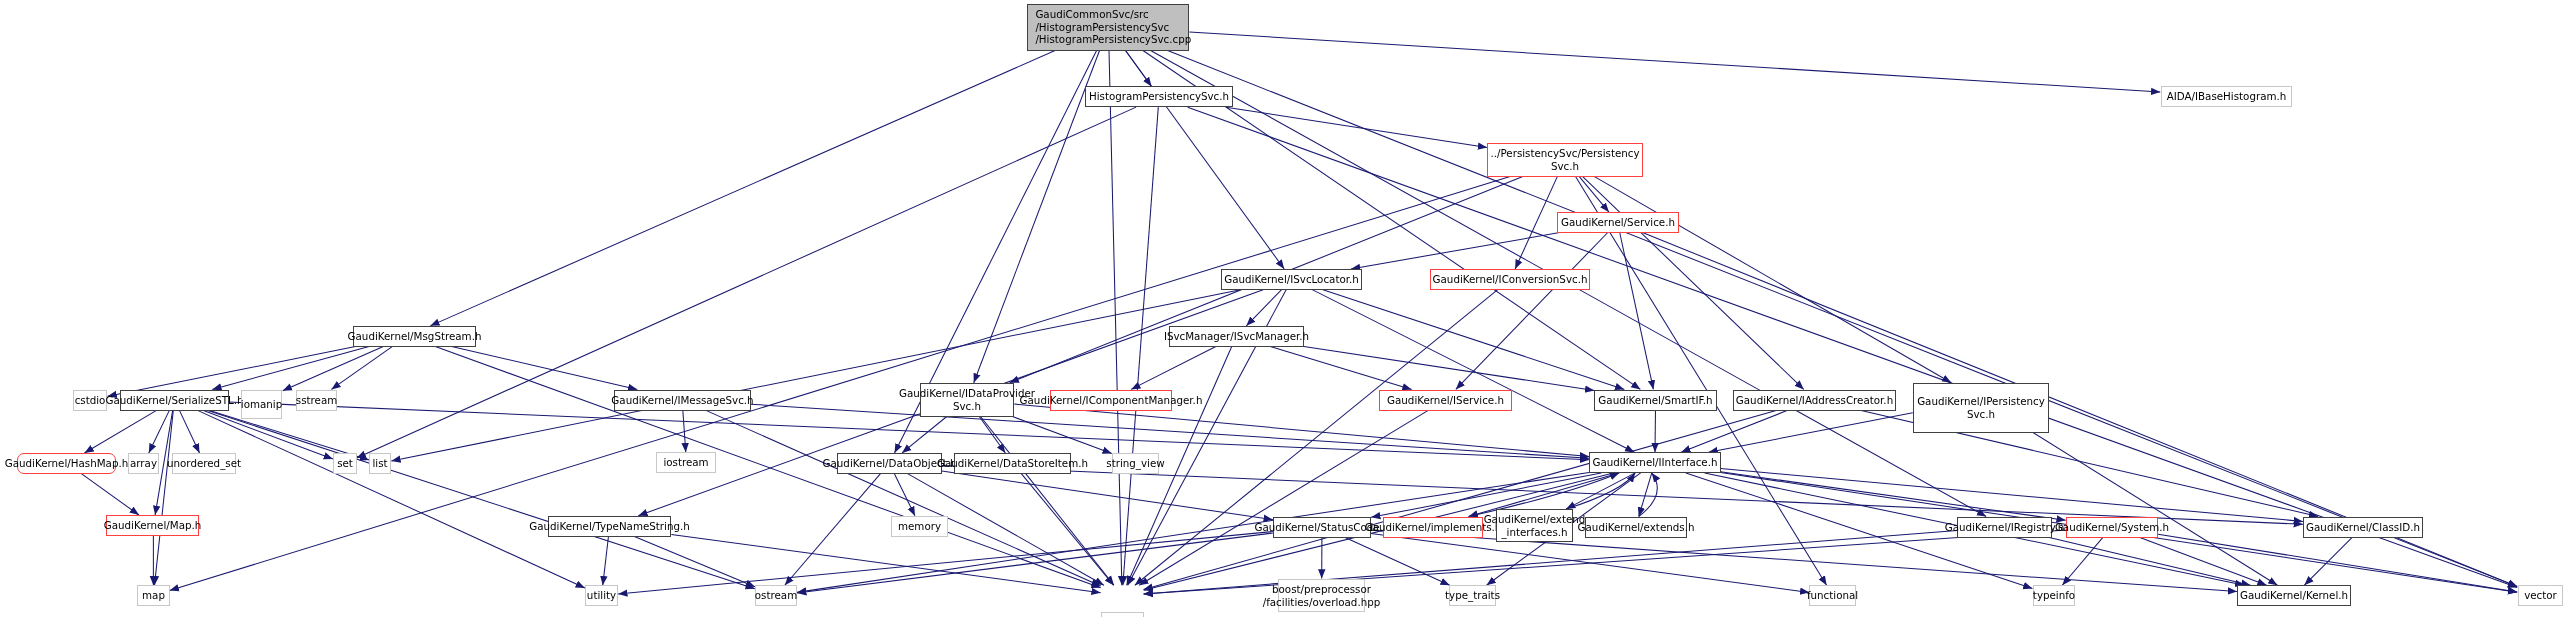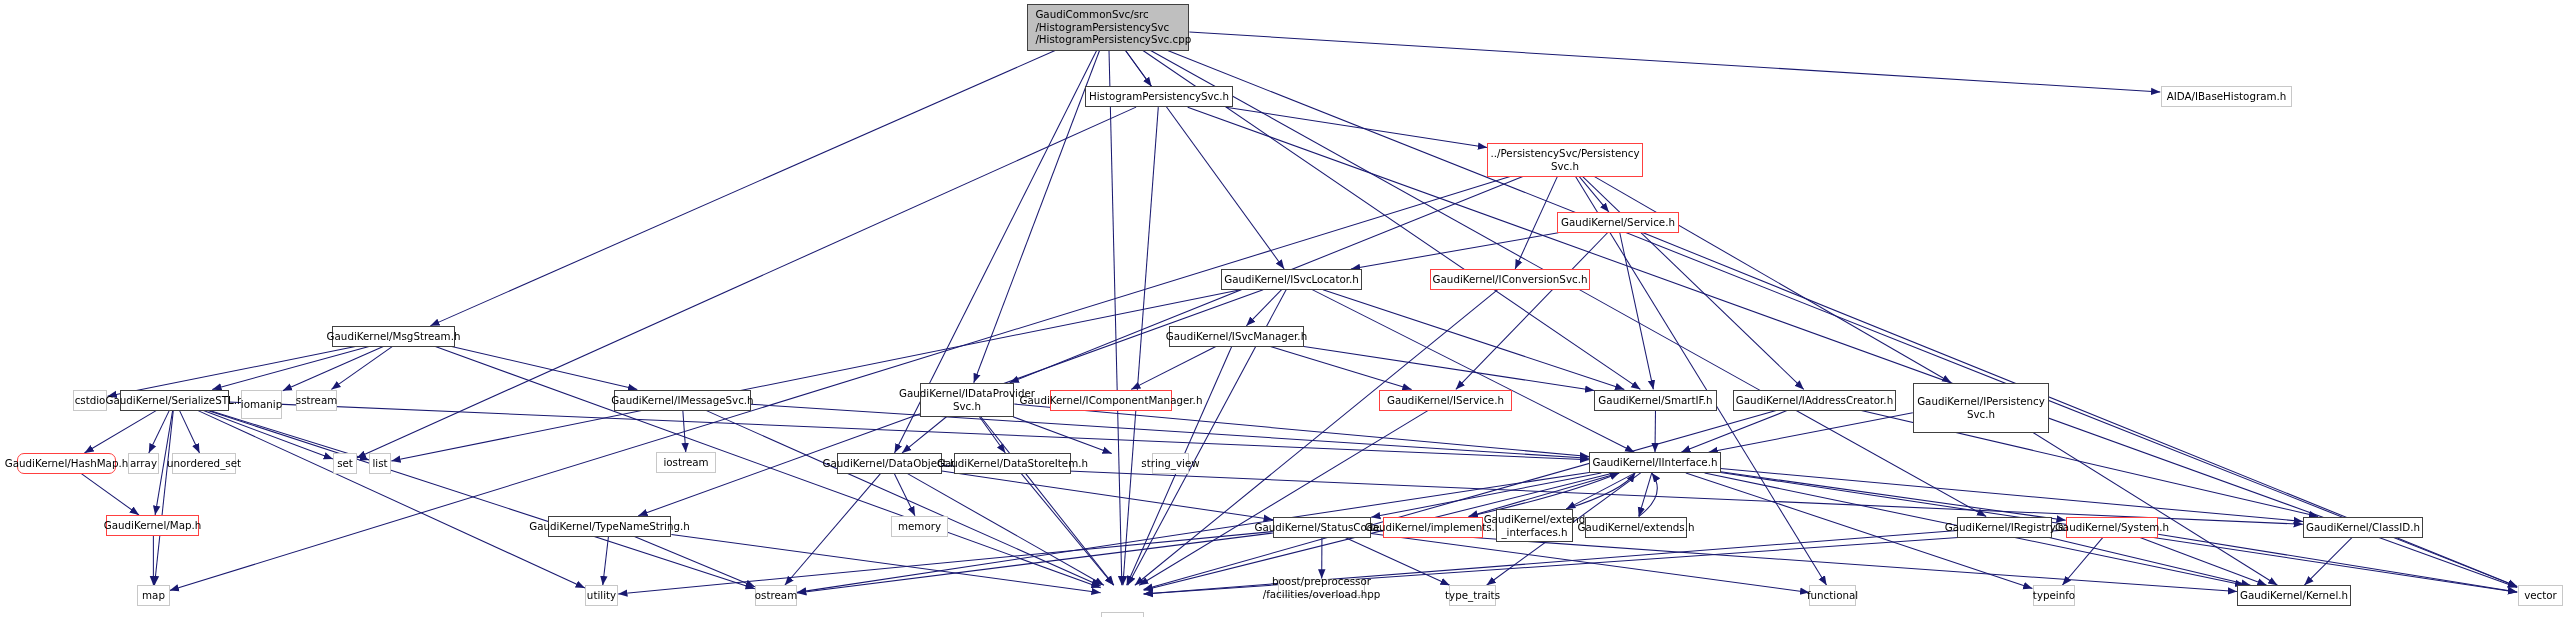--- a/index.html
+++ b/index.html
@@ -138,61 +138,61 @@
 <div class="node root" style="left: 1027px; top: 3.7px; width: 162px; height: 47px;"><span>GaudiCommonSvc/src
 /HistogramPersistencySvc
 /HistogramPersistencySvc.cpp</span></div>
     <div class="node documented" style="left: 1085px; top: 86px; width: 148px; height: 21px;"><span>HistogramPersistencySvc.h</span></div>
     <div class="node external" style="left: 2161px; top: 86px; width: 131px; height: 21px;"><span>AIDA/IBaseHistogram.h</span></div>
     <div class="node truncated" style="left: 1487px; top: 143px; width: 156px; height: 34px;"><span>../PersistencySvc/Persistency
 Svc.h</span></div>
     <div class="node truncated" style="left: 1557px; top: 212px; width: 122px; height: 21px;"><span>GaudiKernel/Service.h</span></div>
     <div class="node documented" style="left: 1221px; top: 269px; width: 141px; height: 21px;"><span>GaudiKernel/ISvcLocator.h</span></div>
     <div class="node truncated" style="left: 1430px; top: 269px; width: 160px; height: 21px;"><span>GaudiKernel/IConversionSvc.h</span></div>
-    <div class="node documented" style="left: 332px; top: 326px; width: 123px; height: 21px;"><span>GaudiKernel/MsgStream.h</span></div>
-    <div class="node documented" style="left: 1169px; top: 326px; width: 135px; height: 21px;"><span>GaudiKernel/ISvcManager.h</span></div>
+    <div class="node documented" style="left: 353px; top: 326px; width: 123px; height: 21px;"><span>GaudiKernel/MsgStream.h</span></div>
+    <div class="node documented" style="left: 1169px; top: 326px; width: 135px; height: 21px;"><span>ISvcManager/ISvcManager.h</span></div>
     <div class="node external" style="left: 73px; top: 390px; width: 34px; height: 21px;"><span>cstdio</span></div>
     <div class="node documented" style="left: 120px; top: 390px; width: 109px; height: 21px;"><span>GaudiKernel/SerializeSTL.h</span></div>
     <div class="node external" style="left: 241px; top: 390px; width: 41px; height: 29px;"><span>iomanip</span></div>
     <div class="node external" style="left: 296px; top: 390px; width: 41px; height: 21px;"><span>sstream</span></div>
     <div class="node documented" style="left: 614px; top: 390px; width: 137px; height: 21px;"><span>GaudiKernel/IMessageSvc.h</span></div>
     <div class="node documented" style="left: 920px; top: 383px; width: 94px; height: 34px;"><span>GaudiKernel/IDataProvider
 Svc.h</span></div>
     <div class="node truncated" style="left: 1050px; top: 390px; width: 122px; height: 21px;"><span>GaudiKernel/IComponentManager.h</span></div>
     <div class="node truncated" style="left: 1379px; top: 390px; width: 133px; height: 21px;"><span>GaudiKernel/IService.h</span></div>
     <div class="node documented" style="left: 1594px; top: 390px; width: 123px; height: 21px;"><span>GaudiKernel/SmartIF.h</span></div>
     <div class="node documented" style="left: 1733px; top: 390px; width: 163px; height: 21px;"><span>GaudiKernel/IAddressCreator.h</span></div>
     <div class="node documented" style="left: 1913px; top: 383px; width: 136px; height: 50px;"><span>GaudiKernel/IPersistency
 Svc.h</span></div>
     <div class="node truncated" style="left: 17px; top: 453px; width: 99px; height: 21px; border-radius: 7px;"><span>GaudiKernel/HashMap.h</span></div>
     <div class="node external" style="left: 128px; top: 453px; width: 31px; height: 21px;"><span>array</span></div>
     <div class="node external" style="left: 172px; top: 453px; width: 64px; height: 21px;"><span>unordered_set</span></div>
     <div class="node external" style="left: 333px; top: 453px; width: 24px; height: 21px;"><span>set</span></div>
     <div class="node external" style="left: 369px; top: 453px; width: 22px; height: 21px;"><span>list</span></div>
     <div class="node external" style="left: 656px; top: 452px; width: 60px; height: 21px;"><span>iostream</span></div>
-    <div class="node external" style="left: 1152px; top: 453px; width: 37px; height: 21px;"><span>string_view</span></div>
+    <div class="node external" style="left: 1112px; top: 453px; width: 47px; height: 21px;"><span>string_view</span></div>
     <div class="node documented" style="left: 837px; top: 453px; width: 105px; height: 21px;"><span>GaudiKernel/DataObject.h</span></div>
     <div class="node documented" style="left: 954px; top: 453px; width: 117px; height: 21px;"><span>GaudiKernel/DataStoreItem.h</span></div>
     <div class="node documented" style="left: 1589px; top: 452px; width: 132px; height: 21px;"><span>GaudiKernel/IInterface.h</span></div>
     <div class="node truncated" style="left: 106px; top: 515px; width: 93px; height: 21px;"><span>GaudiKernel/Map.h</span></div>
     <div class="node external" style="left: 891px; top: 516px; width: 57px; height: 21px;"><span>memory</span></div>
     <div class="node documented" style="left: 548px; top: 516px; width: 123px; height: 21px;"><span>GaudiKernel/TypeNameString.h</span></div>
     <div class="node documented" style="left: 1273px; top: 517px; width: 98px; height: 21px;"><span>GaudiKernel/StatusCode.h</span></div>
     <div class="node truncated" style="left: 1383px; top: 517px; width: 100px; height: 21px;"><span>GaudiKernel/implements.h</span></div>
     <div class="node documented" style="left: 1496px; top: 509px; width: 77px; height: 33px;"><span>GaudiKernel/extend
 _interfaces.h</span></div>
     <div class="node documented" style="left: 1585px; top: 517px; width: 102px; height: 21px;"><span>GaudiKernel/extends.h</span></div>
     <div class="node documented" style="left: 1957px; top: 517px; width: 95px; height: 21px;"><span>GaudiKernel/IRegistry.h</span></div>
     <div class="node truncated" style="left: 2066px; top: 517px; width: 92px; height: 21px;"><span>GaudiKernel/System.h</span></div>
     <div class="node documented" style="left: 2303px; top: 517px; width: 120px; height: 21px;"><span>GaudiKernel/ClassID.h</span></div>
     <div class="node external" style="left: 137px; top: 585px; width: 33px; height: 21px;"><span>map</span></div>
     <div class="node external" style="left: 585px; top: 585px; width: 33px; height: 21px;"><span>utility</span></div>
     <div class="node external" style="left: 755px; top: 585px; width: 42px; height: 21px;"><span>ostream</span></div>
     <div class="node external" style="left: 1101px; top: 585px; width: 43px; height: 21px; margin-top: 27px;"><span>string</span></div>
-    <div class="node external" style="left: 1278px; top: 579px; width: 87px; height: 17px; justify-content: center;"><span>boost/preprocessor
+    <div class="node external" style="left: 1278px; top: 579px; width: 87px; height: 33px; justify-content: center;"><span>boost/preprocessor
 /facilities/overload.hpp</span></div>
     <div class="node external" style="left: 1449px; top: 585px; width: 47px; height: 21px;"><span>type_traits</span></div>
     <div class="node external" style="left: 1809px; top: 585px; width: 47px; height: 21px;"><span>functional</span></div>
     <div class="node external" style="left: 2033px; top: 585px; width: 42px; height: 21px;"><span>typeinfo</span></div>
     <div class="node documented" style="left: 2237px; top: 585px; width: 114px; height: 21px;"><span>GaudiKernel/Kernel.h</span></div>
     <div class="node external" style="left: 2518px; top: 585px; width: 45px; height: 21px;"><span>vector</span></div>
   </div>
 
 
 </body></html>

